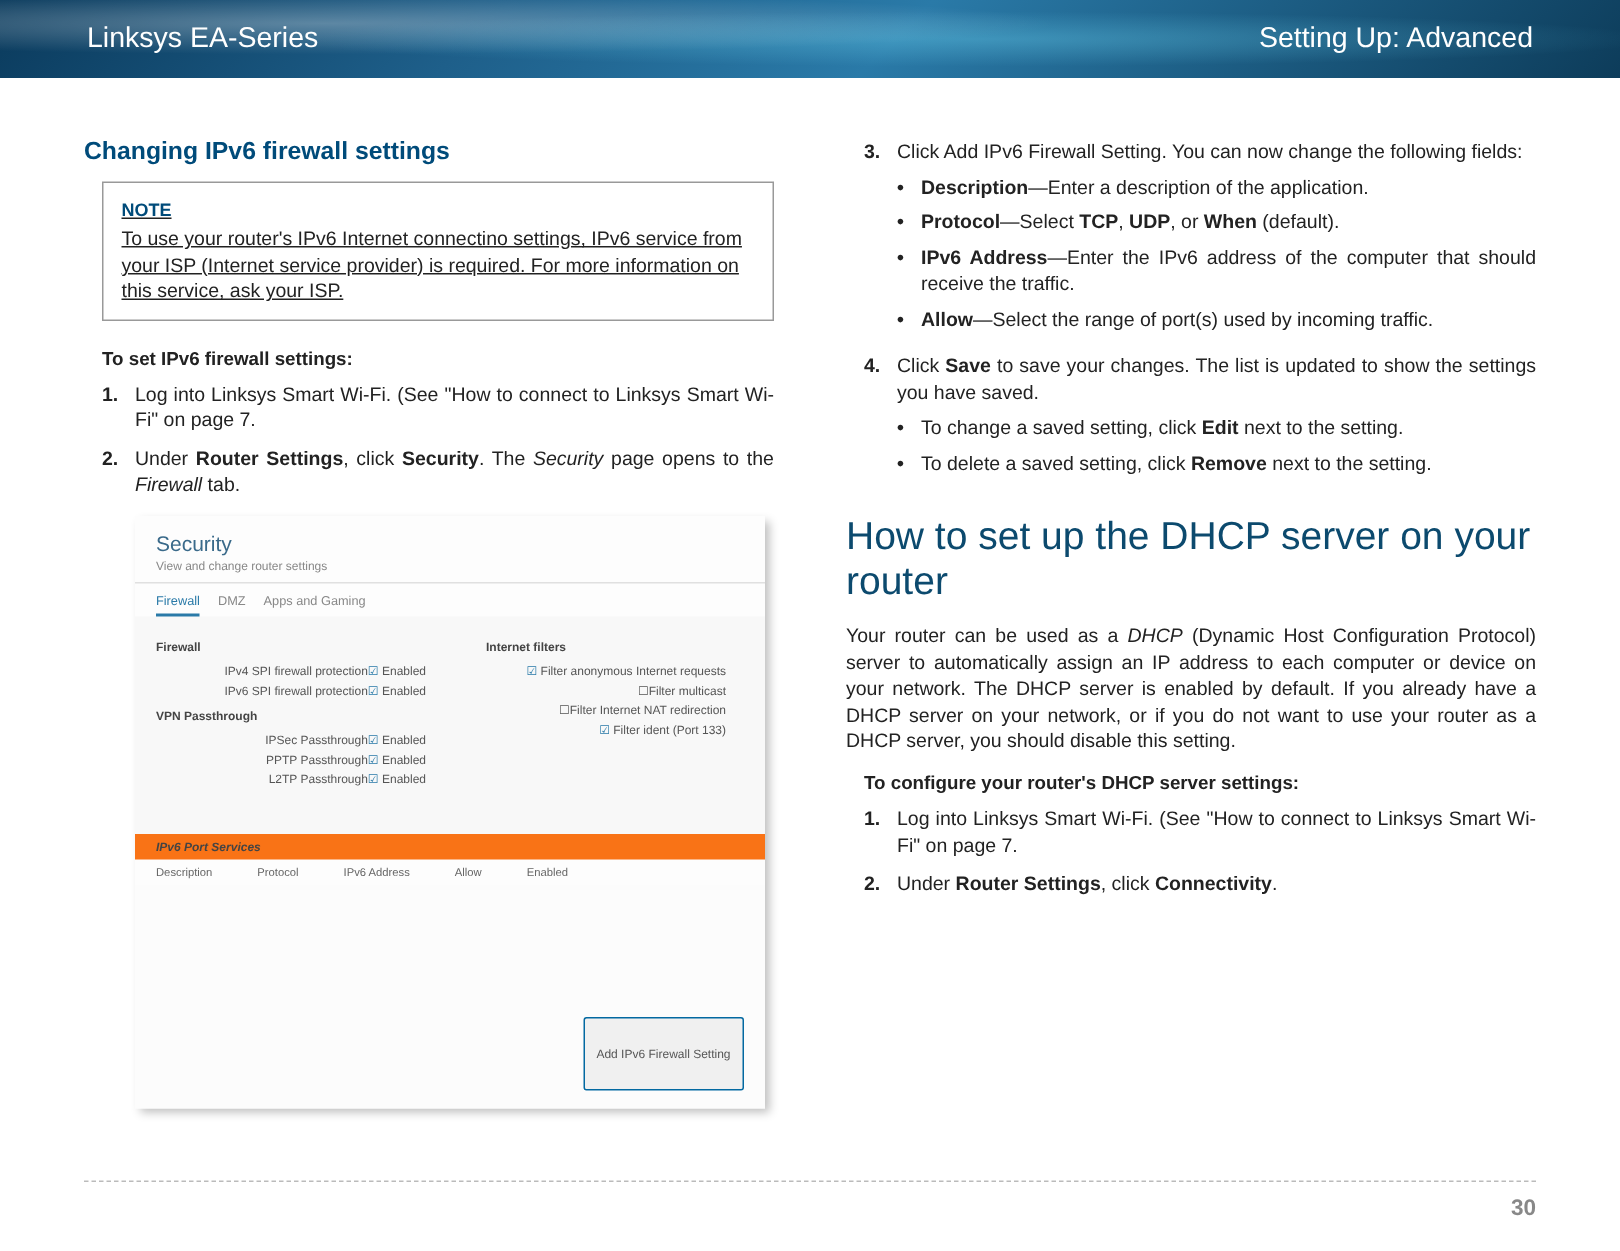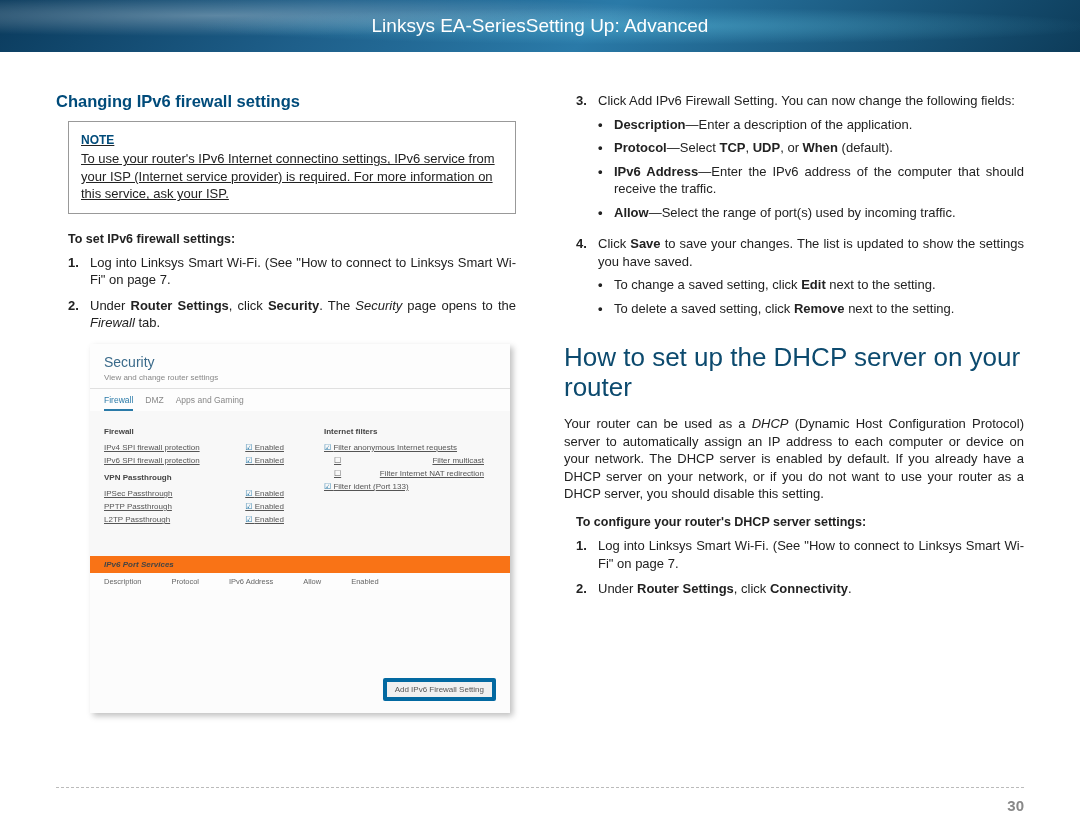--- a/index.html
+++ b/index.html
@@ -14,21 +14,21 @@
 }
 .header-banner {
   height: 52px;
   background: linear-gradient(135deg, #0a3a5c 0%, #1e5f8a 20%, #2a7aa8 40%, #1a4e6e 60%, #0d3c5a 80%, #1f6a90 100%);
   background-image:
     radial-gradient(ellipse at 20% 30%, rgba(255,255,255,0.3) 0%, transparent 40%),
     radial-gradient(ellipse at 60% 50%, rgba(100,200,230,0.4) 0%, transparent 50%),
     linear-gradient(135deg, #0a3a5c 0%, #1e5f8a 30%, #2a7aa8 55%, #0d3c5a 100%);
   color: #fff;
   display: flex;
-  justify-content: center;
+  justify-content: space-between;
   align-items: center;
   padding: 0 58px;
   font-size: 19px;
   font-weight: 300;
 }
 .content {
   display: flex;
   padding: 40px 56px 20px 56px;
   gap: 48px;
 }
@@ -122,21 +122,21 @@
 .ss-body {
   background: #f8f8f8;
   padding: 10px 14px 30px 14px;
   display: flex;
   gap: 40px;
   font-size: 8px;
 }
 .ss-col-left { width: 180px; }
 .ss-col-right { width: 160px; }
 .ss-section-label { font-weight: 700; color: #444; margin-bottom: 5px; margin-top: 6px; }
-.ss-row { display: flex; justify-content: space-between; padding: 2px 0; text-decoration: underline; }
+.ss-row { display: flex; justify-content: flex-end; padding: 2px 0; }
 .ss-check::before { content: "☑ "; color: #2a7aa8; }
 .ss-table-head {
   background: #f97316;
   padding: 4px 14px;
   font-size: 8px;
   font-weight: 700;
   color: #444;
   font-style: italic;
 }
 .ss-table-cols {
@@ -147,23 +147,23 @@
   gap: 30px;
 }
 .ss-table-body { height: 80px; background: #fcfcfc; }
 .ss-button-row {
   display: flex;
   justify-content: flex-end;
   padding: 8px 14px 12px 14px;
   background: #fcfcfc;
 }
 .ss-button {
-  border: 4px solid #0369a1;
+  border: 1px solid #0369a1;
   background: #f0f0f0;
-  padding: 3px 8px;
+  padding: 19px 8px;
   font-size: 8px;
   color: #555;
   border-radius: 2px;
 }
 .main-heading {
   color: #0c4a6e;
   font-size: 26px;
   font-weight: 400;
   line-height: 1.15;
   margin: 20px 0 12px 0;

